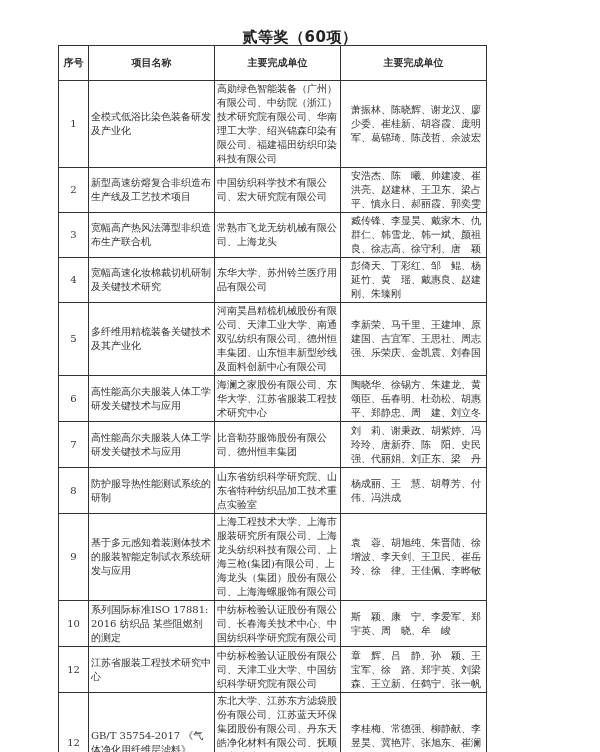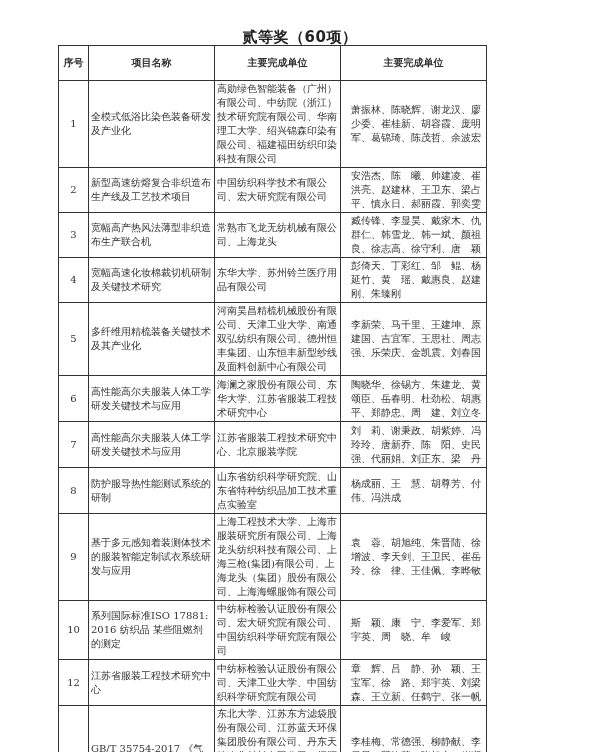--- a/index.html
+++ b/index.html
@@ -87,39 +87,39 @@
     </tr>
     <tr style="height:46px">
       <td class="no">6</td>
       <td class="name">高性能高尔夫服装人体工学研发关键技术与应用</td>
       <td class="unit">海澜之家股份有限公司、东华大学、江苏省服装工程技术研究中心</td>
       <td class="ppl">陶晓华、徐锡方、朱建龙、黄颂臣、岳春明、杜劲松、胡惠平、郑静忠、周　建、刘立冬</td>
     </tr>
     <tr style="height:46px">
       <td class="no">7</td>
       <td class="name">高性能高尔夫服装人体工学研发关键技术与应用</td>
-      <td class="unit">江苏省服装工程技术研究中心、北京服装学院</td>
+      <td class="unit">比音勒芬服饰股份有限公司、德州恒丰集团</td>
       <td class="ppl">刘　莉、谢秉政、胡紫婷、冯玲玲、唐新乔、陈　阳、史民强、代丽娟、刘正东、梁　丹</td>
     </tr>
     <tr style="height:46px">
       <td class="no">8</td>
       <td class="name">防护服导热性能测试系统的研制</td>
       <td class="unit">山东省纺织科学研究院、山东省特种纺织品加工技术重点实验室</td>
       <td class="ppl">杨成丽、王　慧、胡尊芳、付　伟、冯洪成</td>
     </tr>
     <tr style="height:80px">
       <td class="no">9</td>
       <td class="name">基于多元感知着装测体技术的服装智能定制试衣系统研发与应用</td>
       <td class="unit">上海工程技术大学、上海市服装研究所有限公司、上海龙头纺织科技有限公司、上海三枪(集团)有限公司、上海龙头（集团）股份有限公司、上海海螺服饰有限公司</td>
       <td class="ppl">袁　蓉、胡旭纯、朱晋陆、徐增波、李天剑、王卫民、崔岳玲、徐　律、王佳佩、李晔敏</td>
     </tr>
     <tr style="height:46px">
       <td class="no">10</td>
       <td class="name">系列国际标准ISO 17881:2016 纺织品 某些阻燃剂的测定</td>
-      <td class="unit">中纺标检验认证股份有限公司、宏大研究院有限公司、中国纺织科学研究院有限公司</td>
+      <td class="unit">中纺标检验认证股份有限公司、长春海关技术中心、中国纺织科学研究院有限公司</td>
       <td class="ppl">斯　颖、康　宁、李爱军、郑宇英、周　晓、牟　峻</td>
     </tr>
     <tr style="height:46px">
       <td class="no">12</td>
       <td class="name">江苏省服装工程技术研究中心</td>
       <td class="unit">中纺标检验认证股份有限公司、天津工业大学、中国纺织科学研究院有限公司</td>
       <td class="ppl">章　辉、吕　静、孙　颖、王宝军、徐　路、郑宇英、刘梁森、王立新、任鹤宁、张一帆</td>
     </tr>
     <tr style="height:88px">
       <td class="no">12</td>

